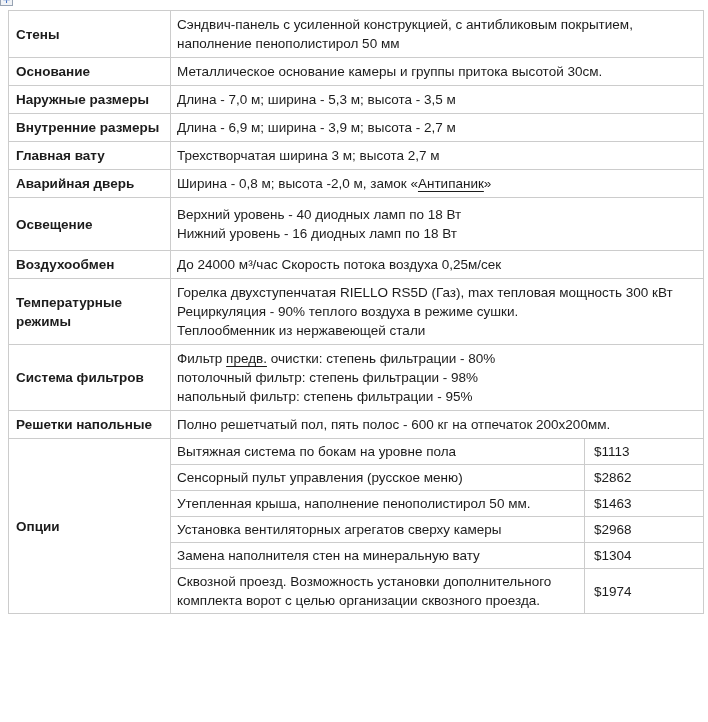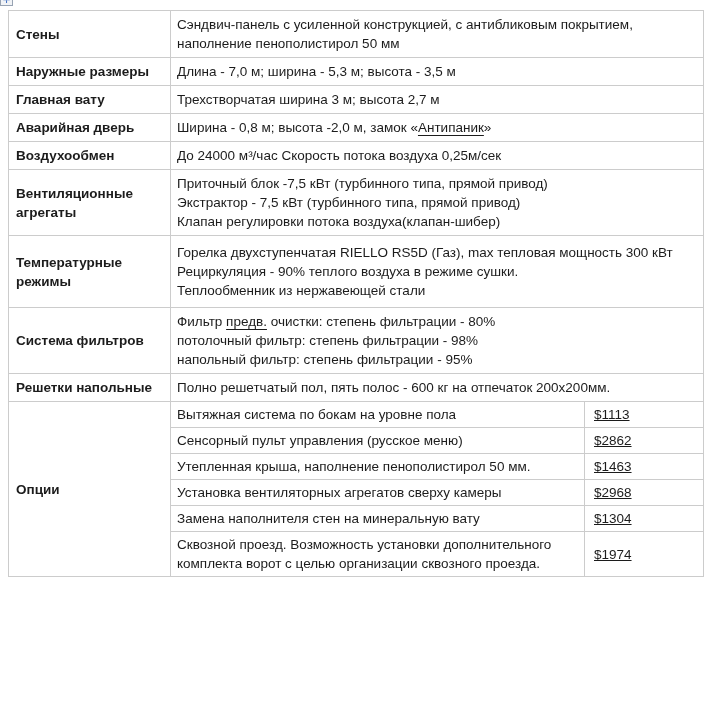--- a/index.html
+++ b/index.html
@@ -53,60 +53,67 @@
   .options-cell { padding: 0; white-space: normal; }
   .opt-row { display: flex; align-items: stretch; border-bottom: 1px solid #cccccc; gap: 16px; }
   .opt-row:last-child { border-bottom: none; }
   .opt-desc {
     flex: 1; padding: 3px 8px 3px 6px;
     display: flex; align-items: center; white-space: pre-line;
   }
   .opt-price {
     width: 119px; border-left: 1px solid #cccccc;
     padding: 3px 6px 3px 9px;
-    display: flex; align-items: center; text-decoration: underline;
+    display: flex; align-items: center;
   }
 </style>
 </head>
 <body>
 
 <div class="page">
 
   <div class="table-handle">
     <div class="handle-box">✛</div>
   </div>
 
   <table class="spec-table">
     <tbody id="spec-rows">
         <tr class="spec-row">
           <td class="label-cell">Стены</td>
           <td class="value-cell"><span>Сэндвич-панель с усиленной конструкцией, с антибликовым покрытием,
 наполнение пенополистирол 50 мм</span></td>
         </tr>
         <tr class="spec-row">
+          <td class="label-cell">Основание</td>
+          <td class="value-cell"><span>Металлическое основание камеры и группы притока высотой 30см.</span></td>
+        </tr>
+        <tr class="spec-row">
           <td class="label-cell">Наружные размеры</td>
           <td class="value-cell"><span>Длина - 7,0 м; ширина - 5,3 м; высота - 3,5 м</span></td>
+        </tr>
+        <tr class="spec-row">
+          <td class="label-cell">Внутренние размеры</td>
+          <td class="value-cell"><span>Длина - 6,9 м; ширина - 3,9 м; высота - 2,7 м</span></td>
         </tr>
         <tr class="spec-row">
           <td class="label-cell">Главная вату</td>
           <td class="value-cell"><span>Трехстворчатая ширина 3 м; высота 2,7 м</span></td>
         </tr>
         <tr class="spec-row">
           <td class="label-cell">Аварийная дверь</td>
           <td class="value-cell"><span>Ширина - 0,8 м; высота -2,0 м, замок «</span><span class="misspelled">Антипаник</span><span>»</span></td>
         </tr>
         <tr class="spec-row">
+          <td class="label-cell">Освещение</td>
+          <td class="value-cell"><span>Верхний уровень - 40 диодных ламп по 18 Вт
+Нижний уровень - 16 диодных ламп по 18 Вт</span></td>
+        </tr>
+        <tr class="spec-row">
           <td class="label-cell">Воздухообмен</td>
           <td class="value-cell"><span>До 24000 м³/час Скорость потока воздуха 0,25м/сек</span></td>
-        </tr>
-        <tr class="spec-row">
-          <td class="label-cell">Вентиляционные агрегаты</td>
-          <td class="value-cell"><span>Приточный блок -7,5 кВт (турбинного типа, прямой привод)
-Экстрактор - 7,5 кВт (турбинного типа, прямой привод)
-Клапан регулировки потока воздуха(клапан-шибер)</span></td>
         </tr>
         <tr class="spec-row">
           <td class="label-cell">Температурные режимы</td>
           <td class="value-cell"><span>Горелка двухступенчатая RIELLO RS5D (Газ), max тепловая мощность 300 кВт
 Рециркуляция - 90% теплого воздуха в режиме сушки.
 Теплообменник из нержавеющей стали</span></td>
         </tr>
         <tr class="spec-row">
           <td class="label-cell">Система фильтров</td>
           <td class="value-cell"><span>Фильтр </span><span class="misspelled">предв.</span><span> очистки: степень фильтрации - 80%

